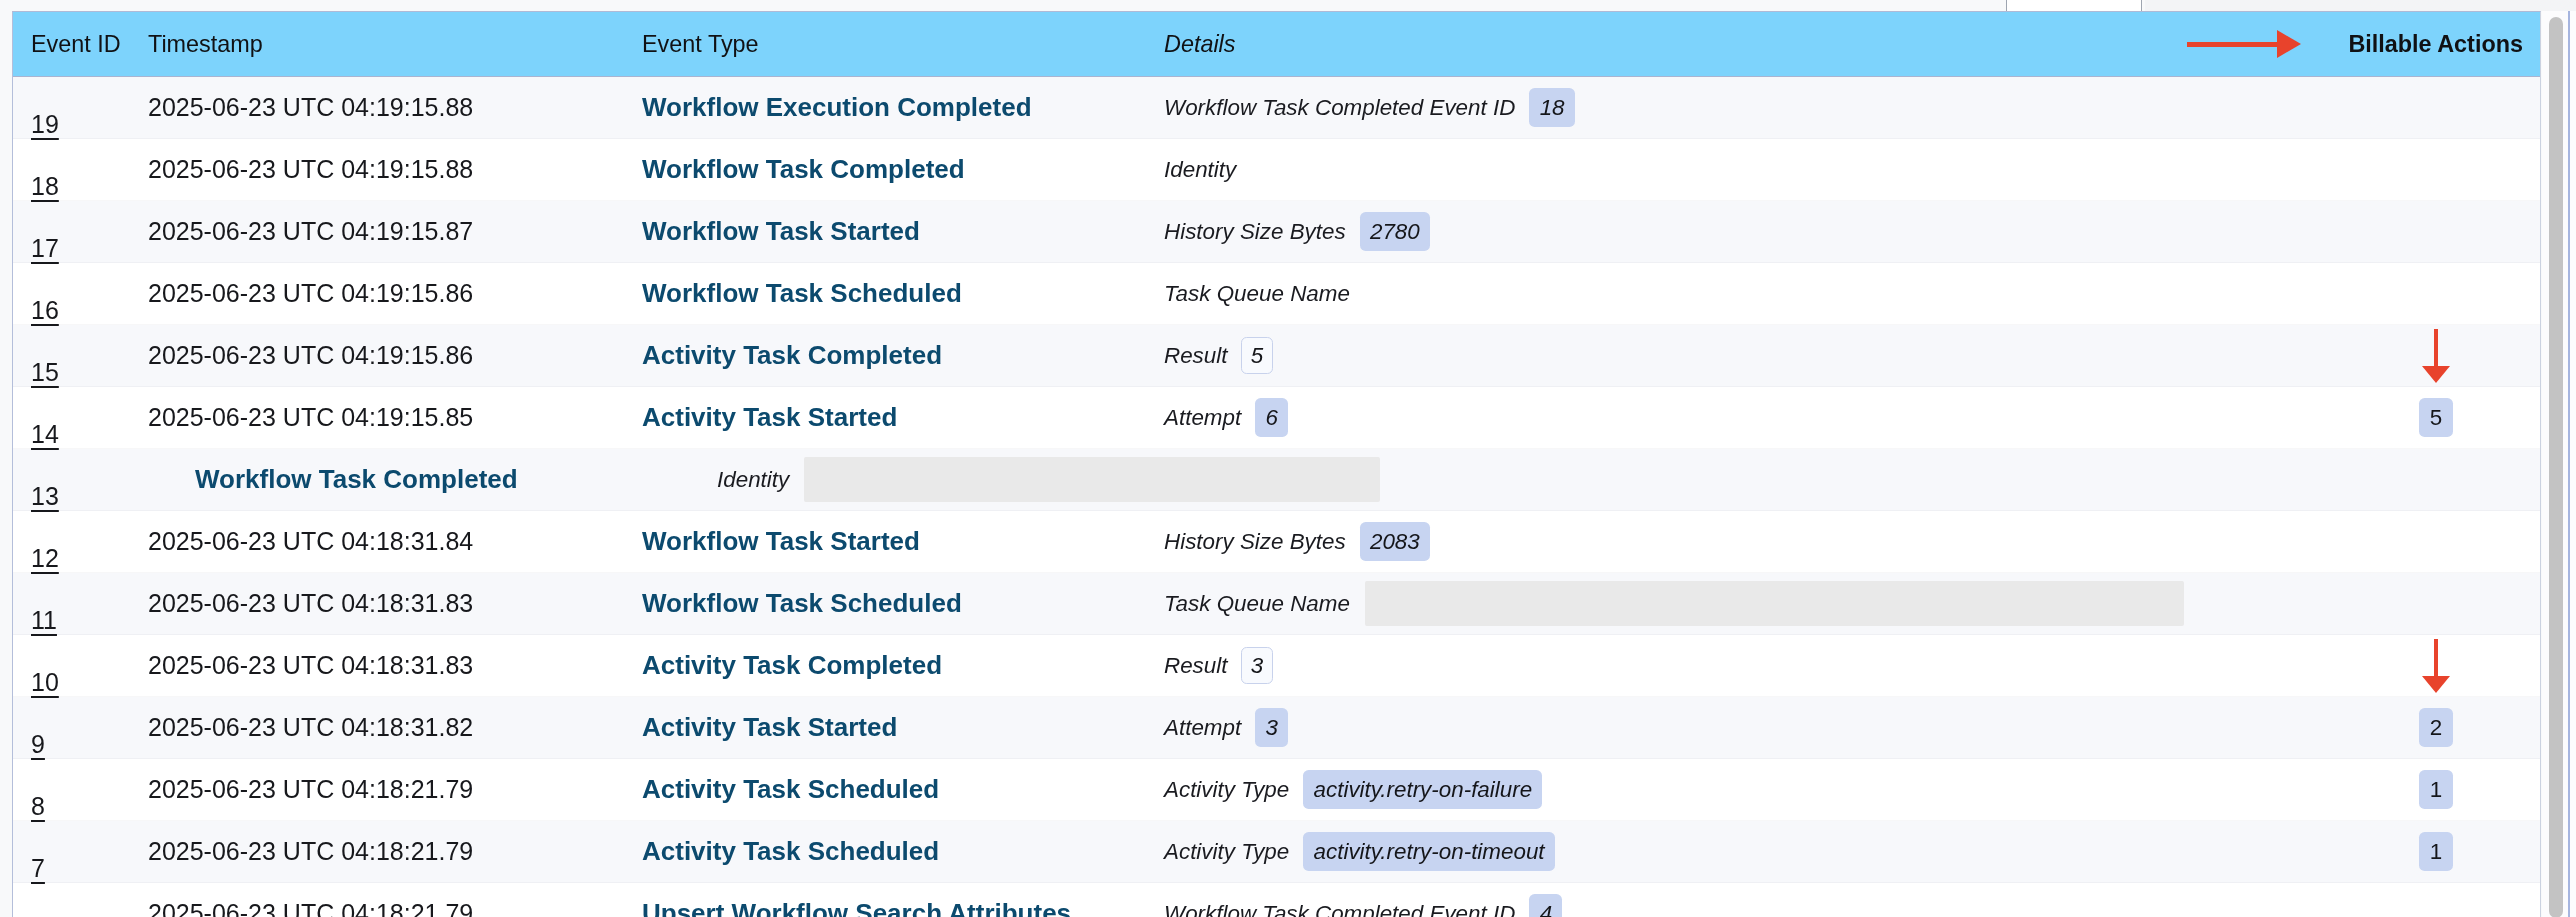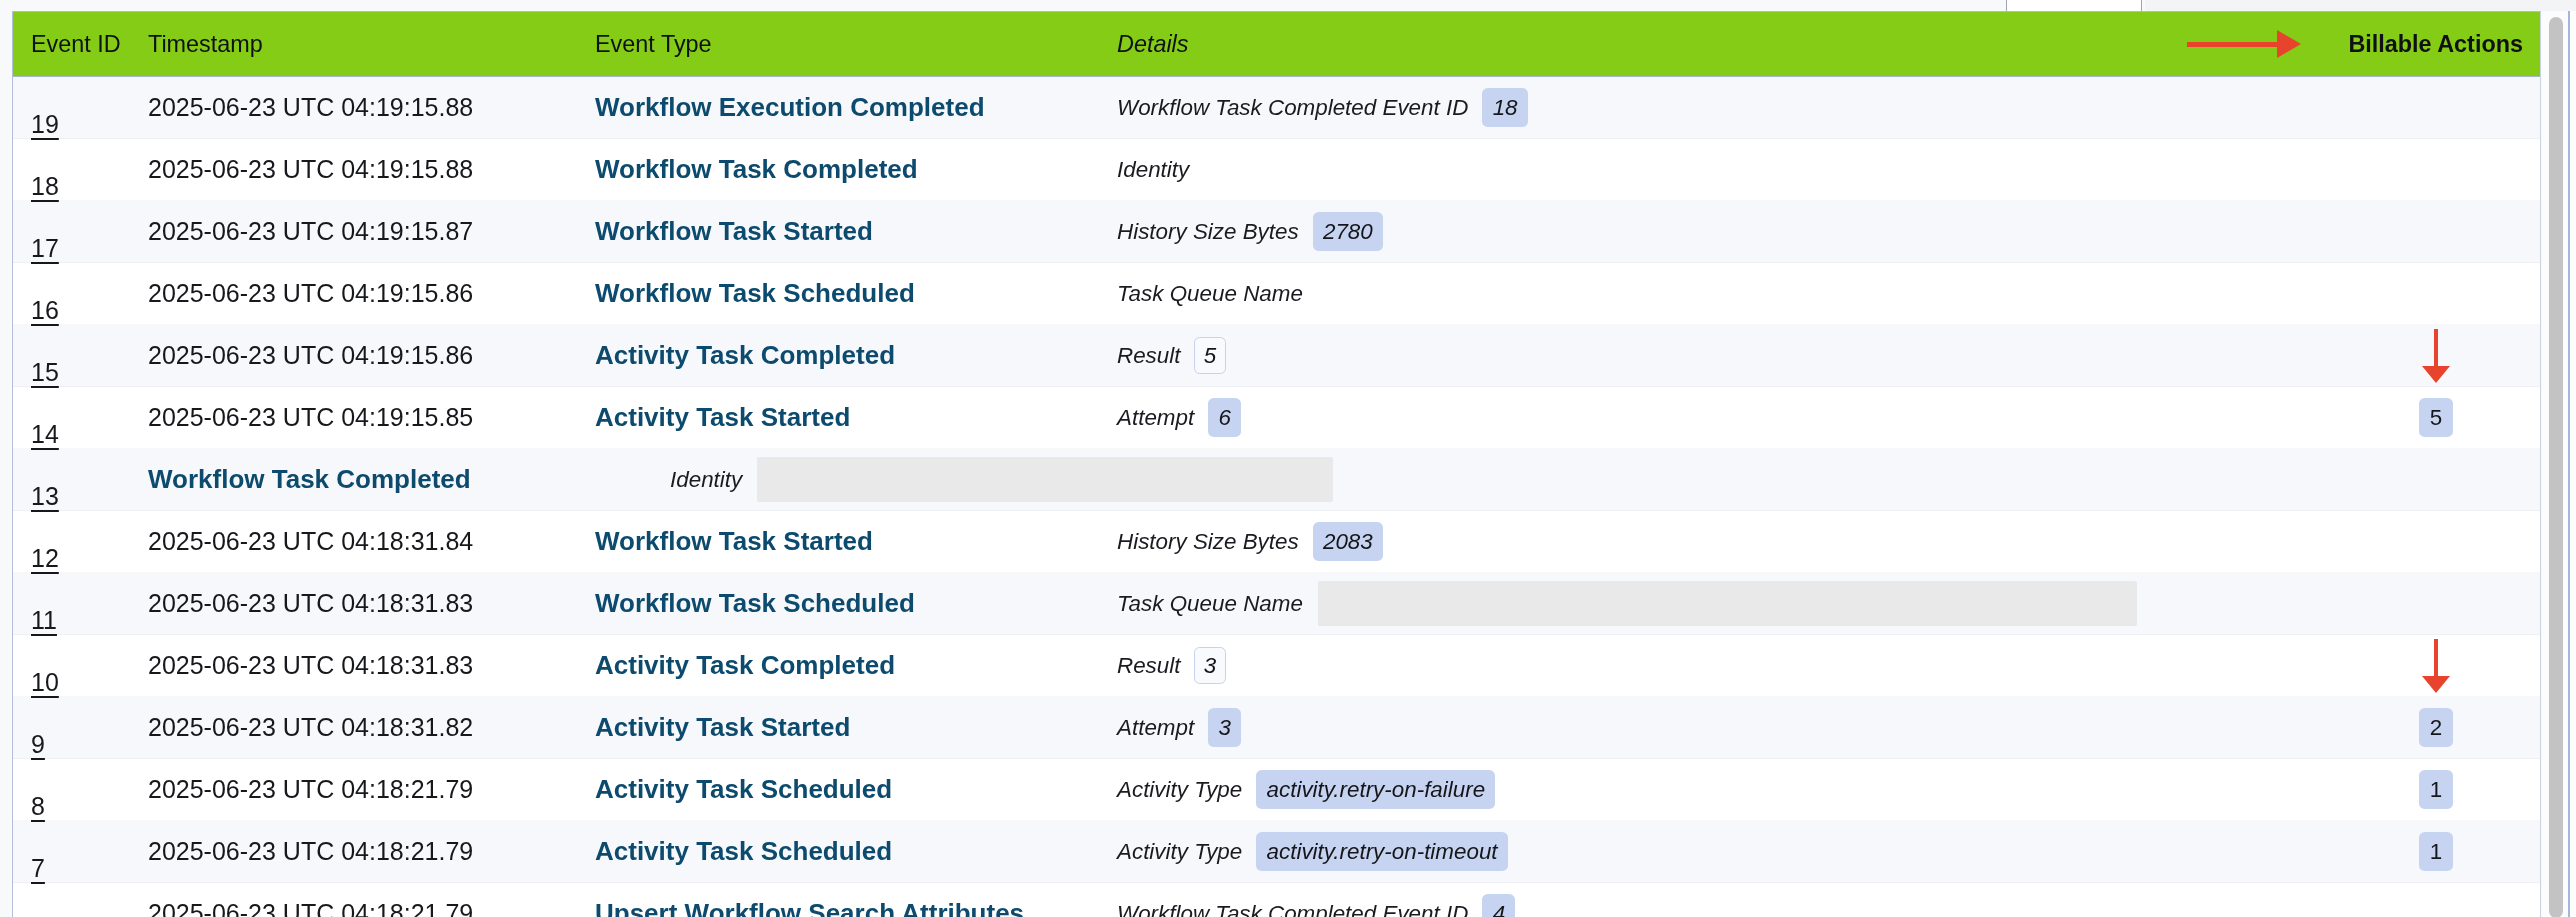--- a/index.html
+++ b/index.html
@@ -18,28 +18,28 @@
   .gutter{position:absolute;left:2542px;top:11.2px;width:34px;height:907px;background:#FCFCFD;}
   .scroll-thumb{position:absolute;left:2549px;top:17px;width:14px;height:901px;background:#C3C3C3;border-radius:7.5px;}
   .right-line{position:absolute;left:2568px;top:11.2px;width:1.9px;height:907px;background:#A6B5DF;}
   
   .table-wrap{
     position:absolute;left:12px;top:11.2px;width:2529px;
     border-left:1.9px solid #B4BEDA;border-right:0.9px solid #CBD2E0;border-top:1.9px solid #AFBAD6;
     box-sizing:border-box;background:#FFFFFF;
   }
   .thead{
-    height:64px;background:#84cc16;border-bottom:1.9px solid #A9B4D1;
+    height:64px;background:#7dd3fc;border-bottom:1.9px solid #A9B4D1;
     display:flex;align-items:center;position:relative;
     font-size:23.4px;color:#101114;
   }
   .cell{display:flex;align-items:center;box-sizing:border-box;}
   .c-id{width:135px;padding-left:18px;}
   .c-ts{width:447px;}
-  .c-type{width:522px;}
+  .c-type{width:522px;margin-left:47px;}
   .c-details{flex:1;font-style:italic;}
   .c-bill{width:255px;justify-content:center;padding-left:47px;}
   .thead .c-bill{justify-content:flex-end;padding-left:0;padding-right:17px;font-weight:bold;}
   .row{height:61px;display:flex;align-items:center;border-bottom:0.9px solid rgba(20,30,60,0.035);}
   .row:nth-child(odd){background:#F7F8FB;}
   .row:nth-child(even){background:#FFFFFF;}
   .id-link{font-size:25px;color:#17181C;text-decoration:underline;text-underline-offset:4.7px;cursor:pointer;margin-top:33px;}
   .ts{font-size:25px;color:#17181C;}
   .etype{font-size:26px;font-weight:bold;color:#0c4a6e;}
   .d-label{font-size:22.4px;color:#1A1B20;}

